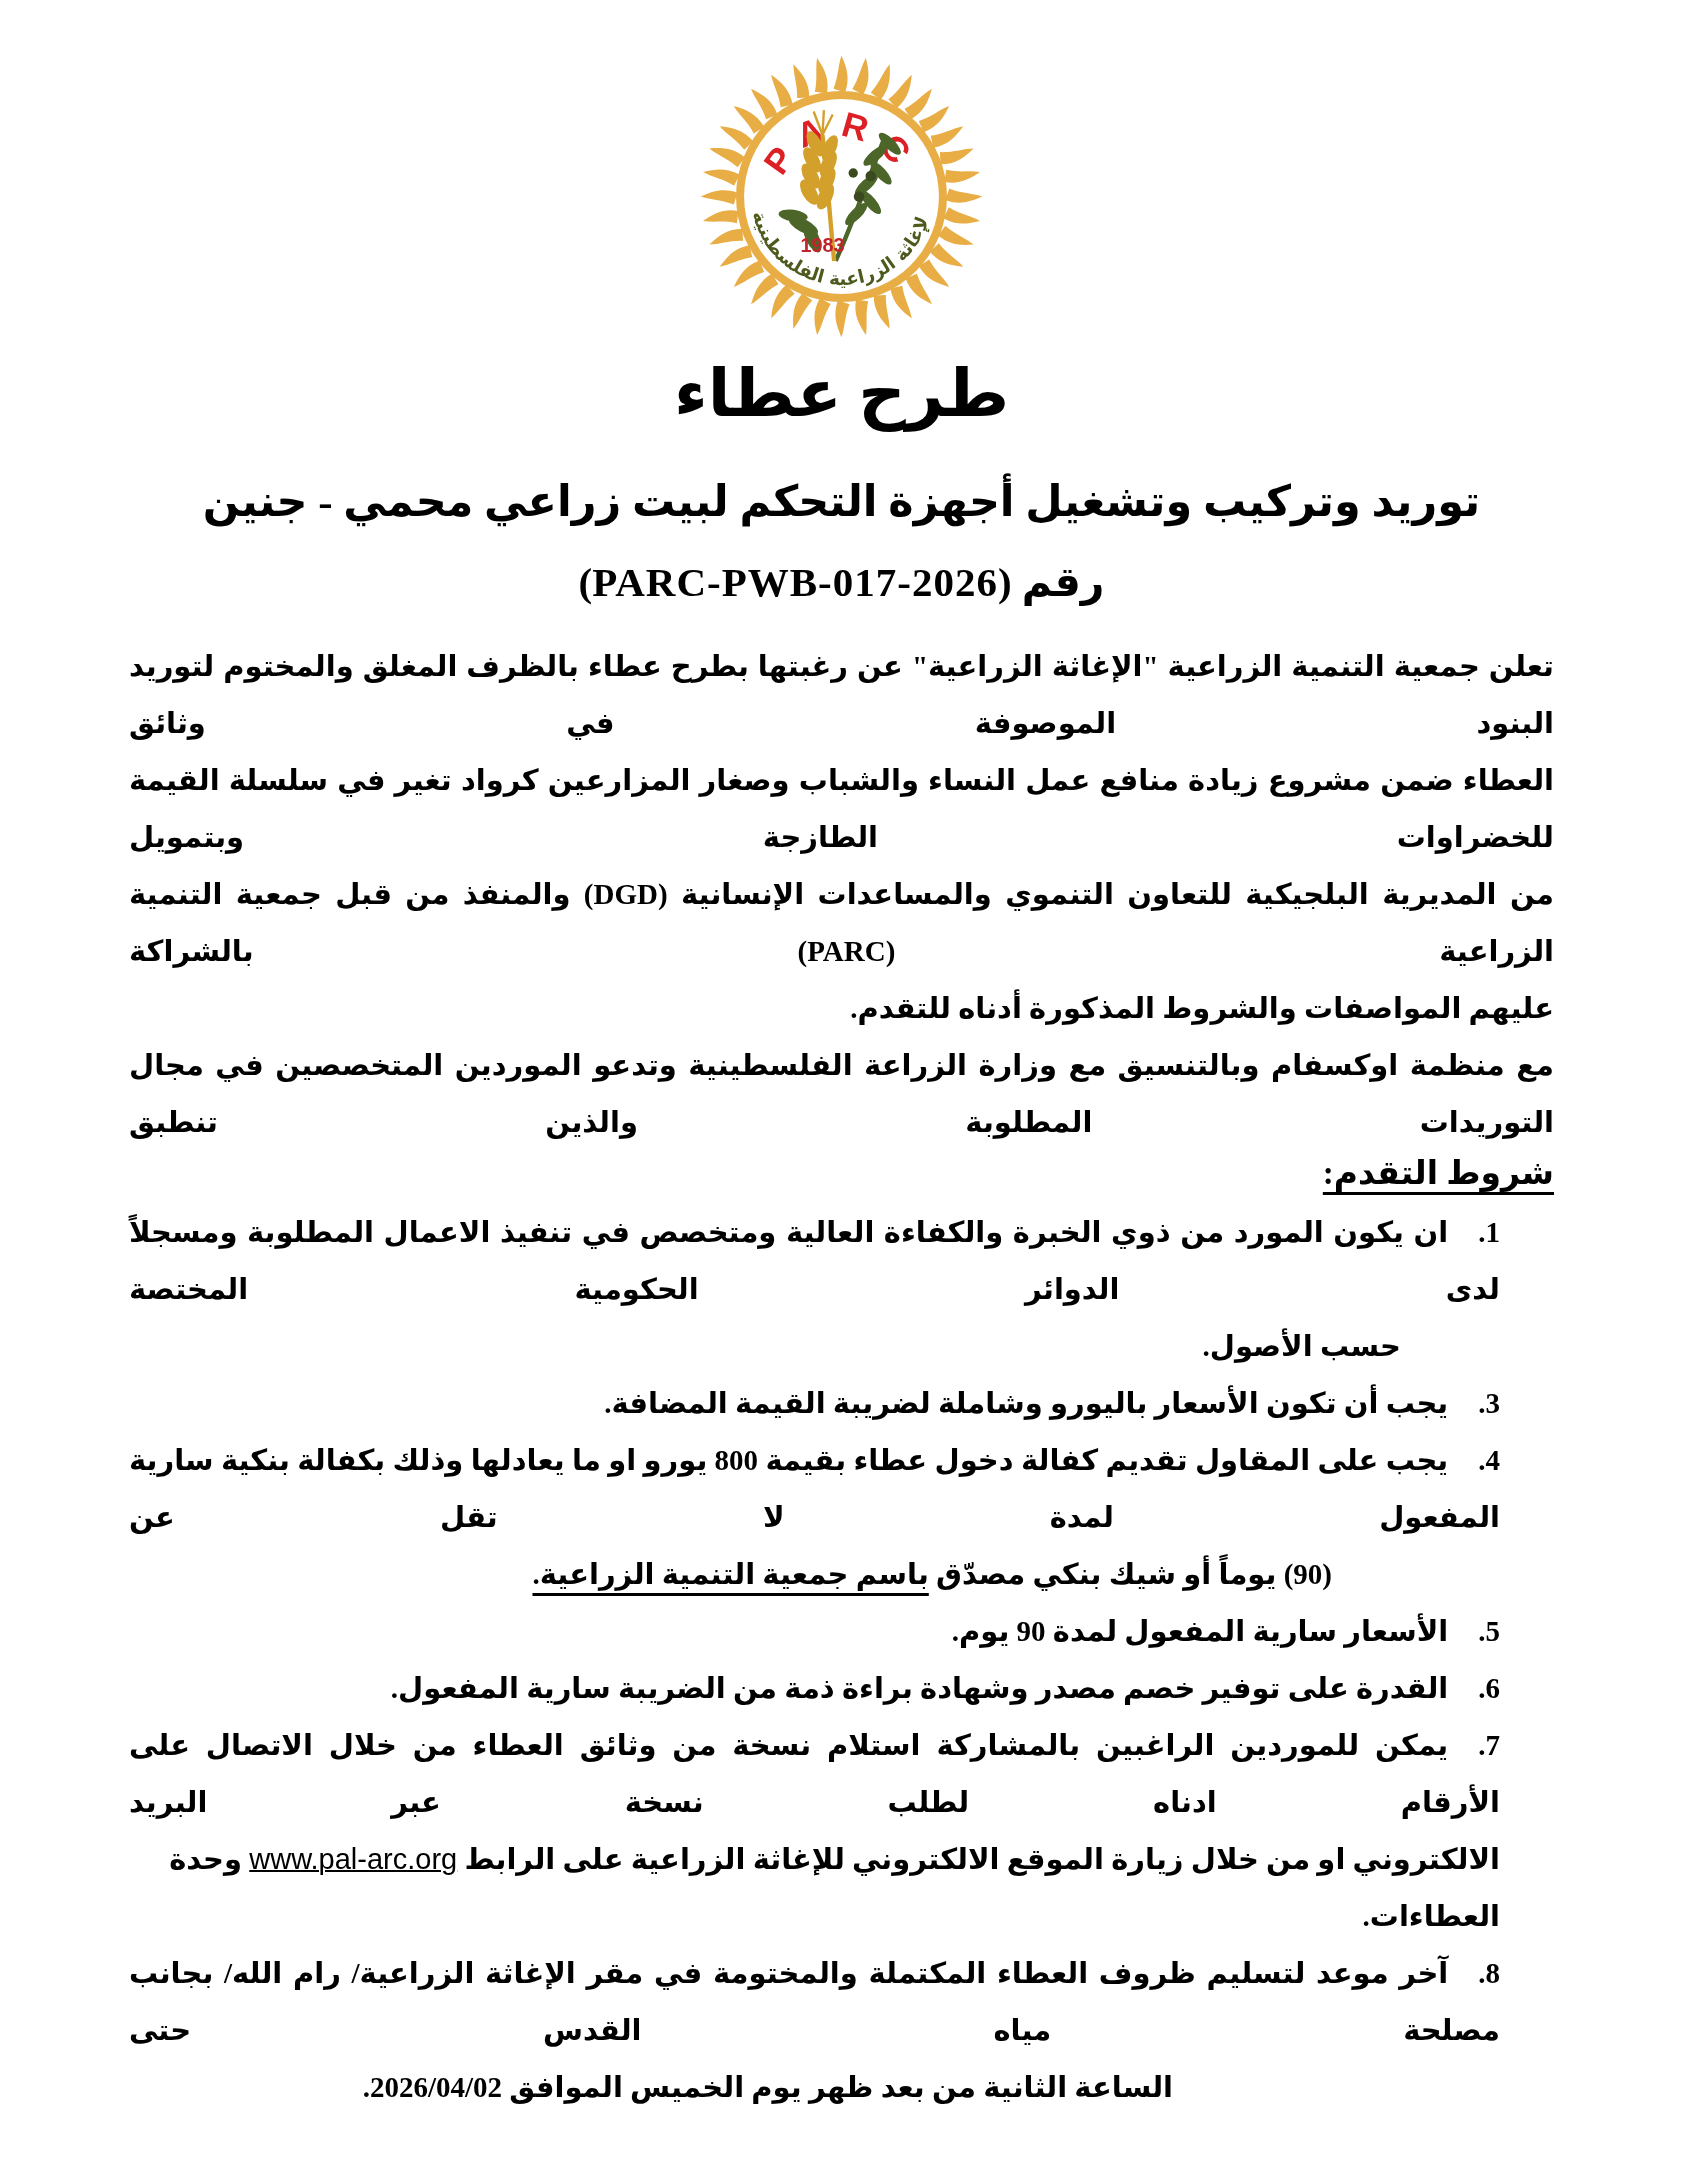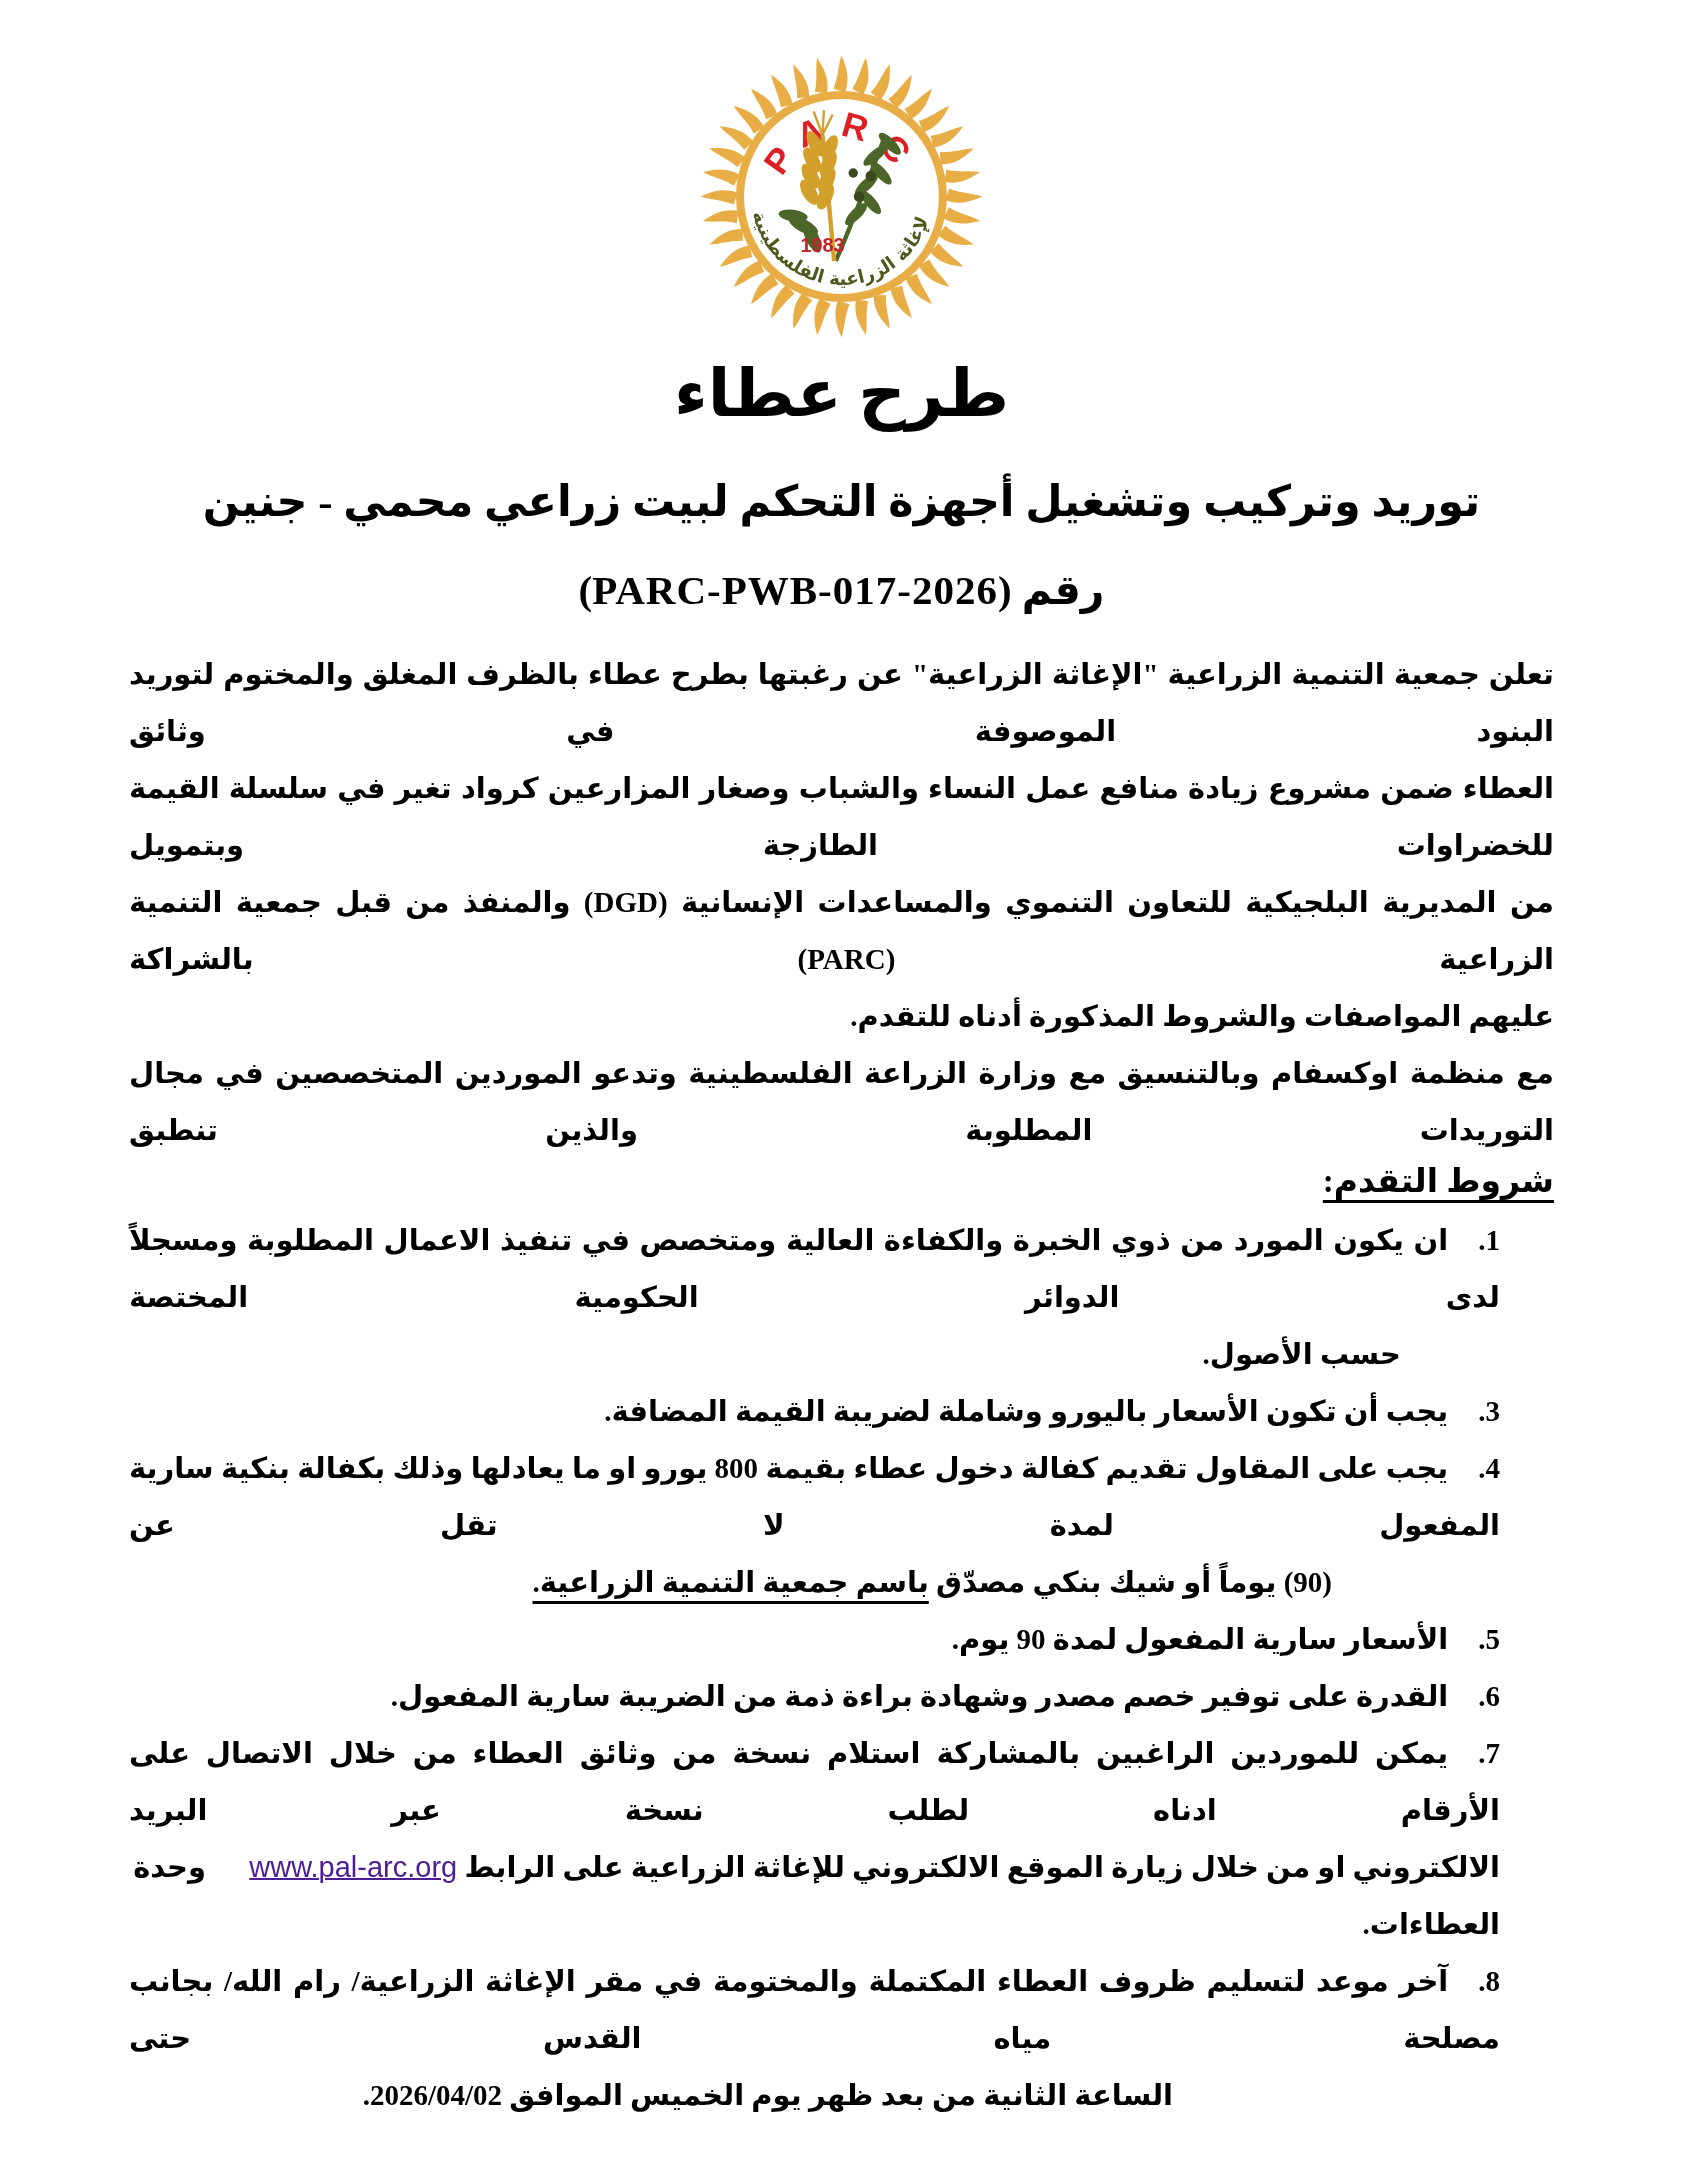--- a/index.html
+++ b/index.html
@@ -20,21 +20,21 @@
   
   .doc-title{
     margin:16px 0 0;text-align:center;
     font-size:66px;line-height:61px;font-weight:700;
   }
   .doc-subtitle{
     margin:50px 0 0;text-align:center;
     font-size:43px;line-height:55px;font-weight:700;
   }
   .doc-ref{
-    margin:36px 0 0;text-align:center;
+    margin:28px 0 0;text-align:center;
     font-size:41px;line-height:51px;font-weight:700;
   }
   .doc-ref .latin{font-family:"Liberation Serif","DejaVu Serif",serif;letter-spacing:1px;}
   
   .intro{
     margin-top:30px;
     font-size:29px;line-height:57px;
   }
   .intro .ln{text-align:justify;text-align-last:justify;}
   .intro .ln.last{text-align:right;text-align-last:right;}
@@ -55,26 +55,25 @@
   .cond-item .ind-1{padding-right:99px;}
   .cond-item .ind-2{padding-right:168px;}
   .cond-item .ind-3{padding-right:327px;}
   .cond-item .num{margin-left:30px;white-space:nowrap;}
   .cond-item .u{
     text-decoration:underline;
     text-decoration-thickness:2.5px;
     text-underline-offset:9px;
   }
   .cond-item a.link{
-    color:#4c1d95;
+    color:#000000;
     text-decoration:underline;
     text-decoration-thickness:2px;
     font-family:"Liberation Sans","DejaVu Sans",sans-serif;
     font-weight:400;
-    margin-left:36px;
   }
 </style>
 </head>
 <body>
 
 <div class="page" dir="rtl">
 
   <div class="logo-wrap">
     <svg viewBox="-100 -100 200 200" xmlns="http://www.w3.org/2000/svg">
       <defs>

